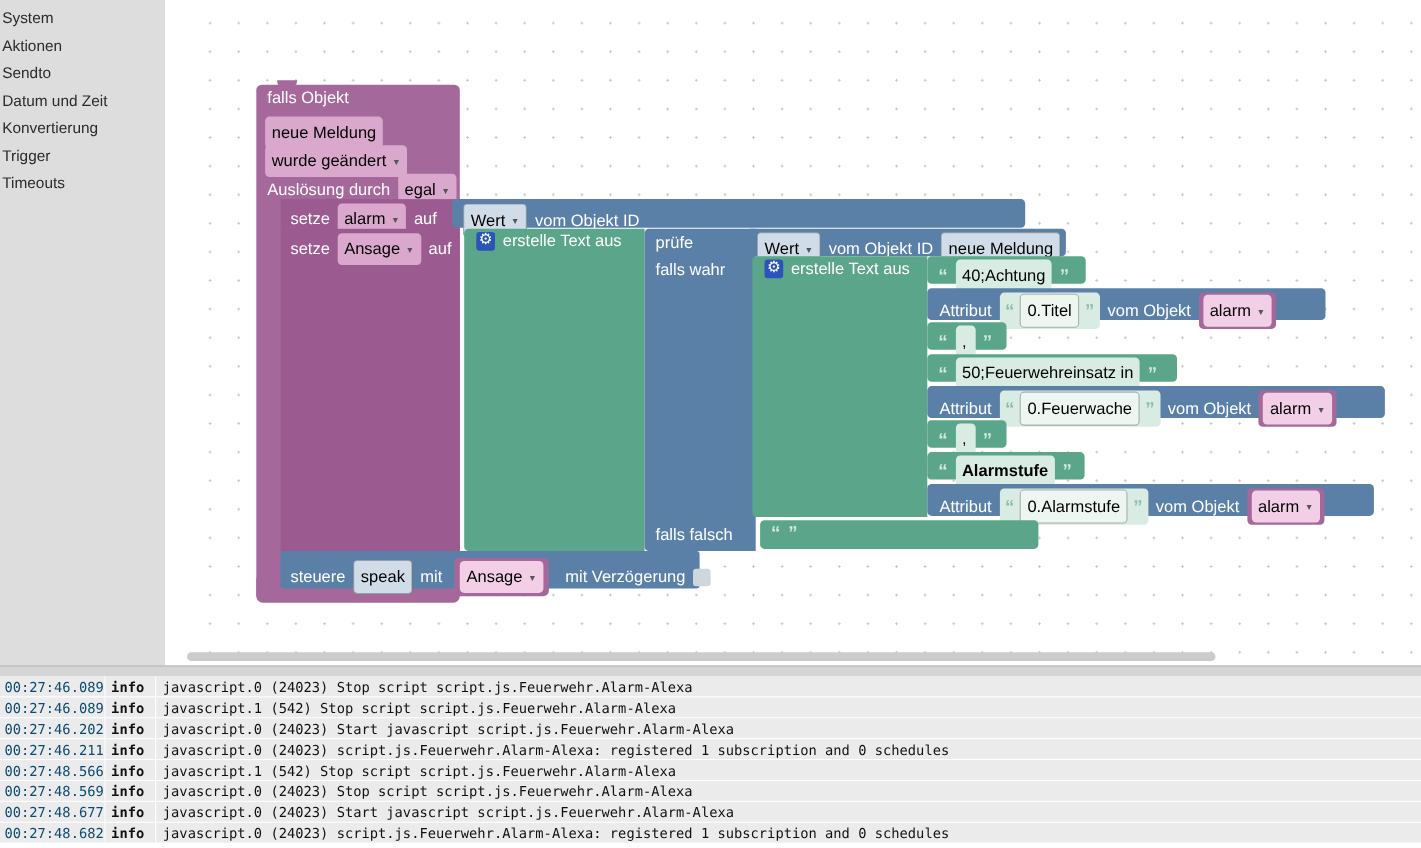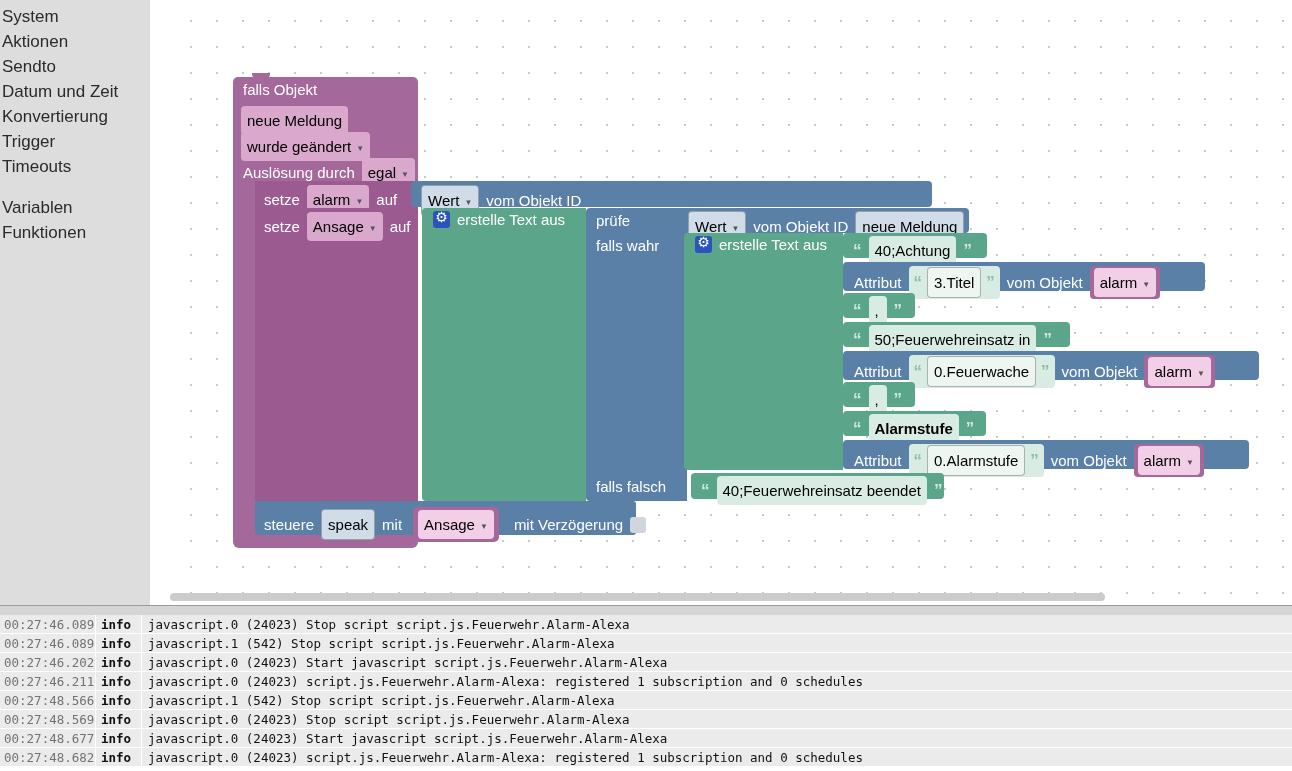--- a/index.html
+++ b/index.html
@@ -16,21 +16,21 @@
   
   #toolbox {
     position: absolute; left: 0; top: 0;
     width: 150px; height: 605px;
     background: #ddd;
     padding-top: 4px;
   }
   .tb-item {
     height: 25px; line-height: 25px;
     padding-left: 2px;
-    font-size: 17px;
+    font-size: 14px;
     color: #2b2b2b;
     white-space: nowrap;
     cursor: pointer;
   }
   .tb-gap { height: 8px; }
 
   
   #workspace {
     position: absolute; left: 150px; top: 1px;
     width: 1142px; height: 605px;
@@ -108,21 +108,21 @@
     overflow: hidden;
   }
   .log-row {
     display: flex; align-items: stretch;
     height: 19px; font-family: "DejaVu Sans Mono", monospace;
     font-size: 12.5px;
     border-bottom: 1px solid #fff;
   }
   .log-time {
     width: 96px; padding-left: 4px;
-    background: #ebebeb; color: #737373;
+    background: #ebebeb; color: #0c4a6e;
     line-height: 19px;
     border-right: 1px solid #fff;
   }
   .log-sev {
     width: 46px; padding-left: 5px;
     background: #ebebeb; color: #111;
     font-weight: bold; line-height: 19px;
     border-right: 1px solid #fff;
   }
   .log-msg {
@@ -142,24 +142,20 @@
       <div class="tb-item">System</div>
       <div class="tb-item">Aktionen</div>
       <div class="tb-item">Sendto</div>
       <div class="tb-item">Datum und Zeit</div>
       <div class="tb-item">Konvertierung</div>
       <div class="tb-item">Trigger</div>
       <div class="tb-item">Timeouts</div>
     </div>
     <div class="tb-gap"></div>
     <div class="tb-gap"></div>
-    <div>
-      <div class="tb-item">Variablen</div>
-      <div class="tb-item">Funktionen</div>
-    </div>
   </div>
 
   <div id="workspace">
     <div id="ws-canvas">
 
       <div class="blk" style="left:63px; top:76px; width:185px; height:465px; background:#A5689A; border-radius:5px 5px 0 0;"></div>
 
       <div class="blk" style="left:63px; top:525px; width:185px; height:22px; background:#A5689A; border-radius:0 0 6px 6px;"></div>
 
       <div class="blk" style="left:82px; top:72px; width:18px; height:6px; background:#A5689A; border-radius:0 0 5px 5px;"></div>
@@ -248,21 +244,21 @@
         <span class="quote">“</span>
         <span class="field" style="background:#D8ECE3;">40;Achtung </span>
         <span class="quote">”</span>
       </div>
 
       <div class="blk" style="left:673px; top:261px; width:362px; height:29px; background:#5A80A8; border-radius:4px;"></div>
       <div class="row" style="left:684px; top:265px;">
         <span class="lbl">Attribut</span>
         <span style="display:inline-flex;align-items:center;gap:5px;background:#D8ECE3;border-radius:4px;padding:1px 5px;">
           <span class="quote" style="color:#8dbfaa;">“</span>
-          <span class="field field-sh" style="background:#EDF6F1;">3.Titel</span>
+          <span class="field field-sh" style="background:#EDF6F1;">0.Titel</span>
           <span class="quote" style="color:#8dbfaa;">”</span>
         </span>
         <span class="lbl">vom Objekt</span>
         <span style="display:inline-flex;align-items:center;background:#A5689A;border-radius:4px;padding:2px 4px;">
           <span class="field" style="background:#F2CFE6;">
             <span>alarm</span><span class="caret">▼</span>
           </span>
         </span>
       </div>
 
@@ -322,21 +318,20 @@
         <span style="display:inline-flex;align-items:center;background:#A5689A;border-radius:4px;padding:2px 4px;">
           <span class="field" style="background:#F2CFE6;">
             <span>alarm</span><span class="caret">▼</span>
           </span>
         </span>
       </div>
 
       <div class="blk" style="left:521px; top:472px; width:253px; height:26px; background:#5BA68A; border-radius:4px;"></div>
       <div class="row" style="left:531px; top:475px;">
         <span class="quote">“</span>
-        <span class="field" style="background:#D8ECE3;">40;Feuerwehreinsatz beendet</span>
         <span class="quote">”</span>
       </div>
 
       <div class="blk" style="left:85px; top:500px; width:381px; height:34px; background:#5A80A8; border-radius:3px;"></div>
       <div class="row" style="left:94px; top:506px;">
         <span class="lbl">steuere</span>
         <span class="field field-sh" style="background:#D0DCE8;">speak</span>
         <span class="lbl">mit</span>
         <span style="display:inline-flex;align-items:center;background:#A5689A;border-radius:5px;padding:3px 5px;margin-left:4px;">
           <span class="field" style="background:#F2CFE6;">

